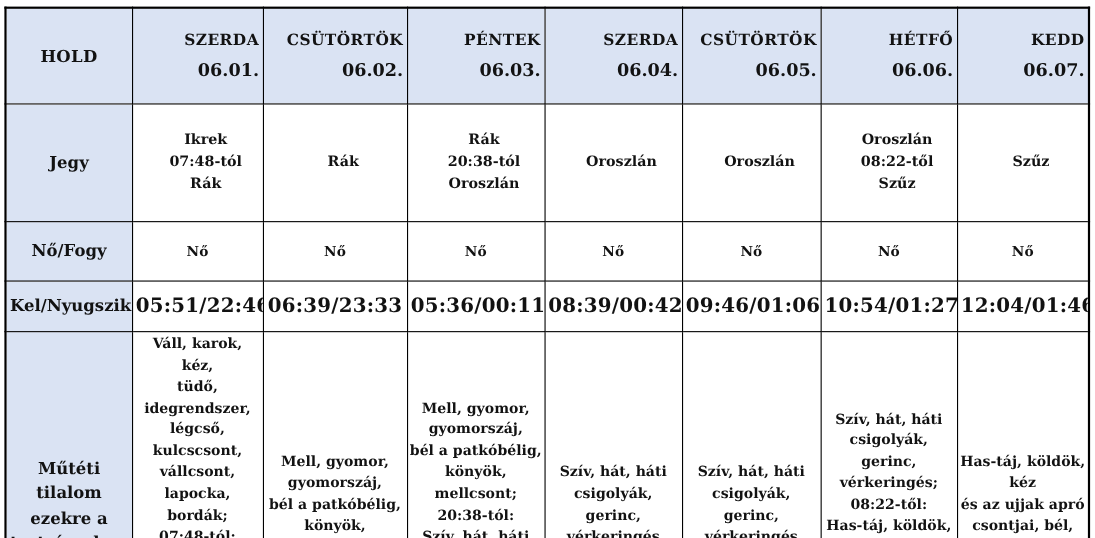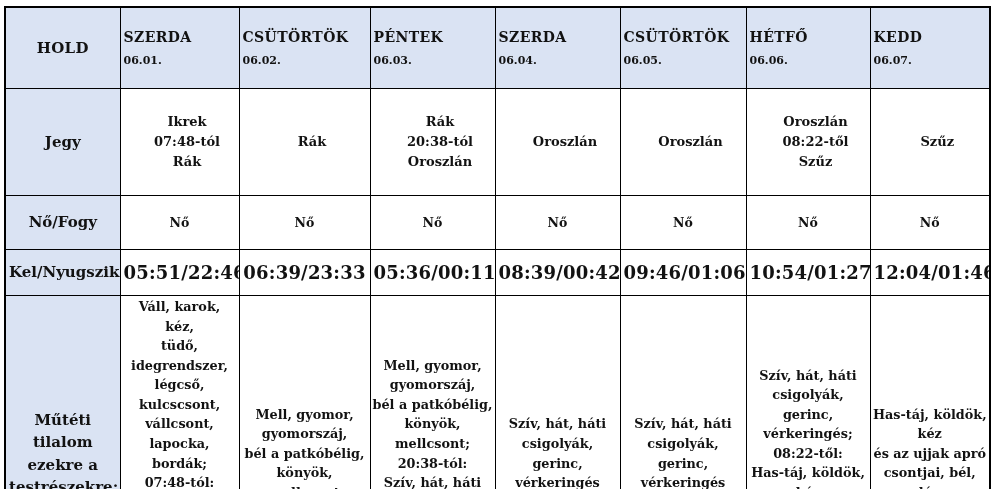--- a/index.html
+++ b/index.html
@@ -42,23 +42,23 @@
   tr.r-jegy{height:107px;}
   tr.r-nofogy{height:54px;}
   tr.r-kel{height:46px;}
   tr.r-mutet{height:206px;}
   
   .moon-table th{
     background:var(--header-bg);
     font-weight:bold;
   }
   .corner{font-size:15px;letter-spacing:.3px;}
-  .day-head{display:flex;flex-direction:column;align-items:flex-start;justify-content:center;gap:9px;}
+  .day-head{display:flex;flex-direction:column;align-items:flex-end;justify-content:center;gap:9px;}
   .day-name{font-size:14px;letter-spacing:.4px;}
-  .day-date{font-size:11px;}
+  .day-date{font-size:16px;}
   .row-label{font-size:15px;line-height:1.5;}
   
   td.jegy-cell{font-weight:bold;font-size:13px;line-height:1.55;padding-left:18px;}
   td.nofogy-cell{font-size:12.5px;}
   td.kel-cell{font-size:18px;letter-spacing:.2px;}
   td.mutet-cell{font-size:12.8px;line-height:1.53;padding:1px 2px;}
 </style>
 </head>
 <body>
 

